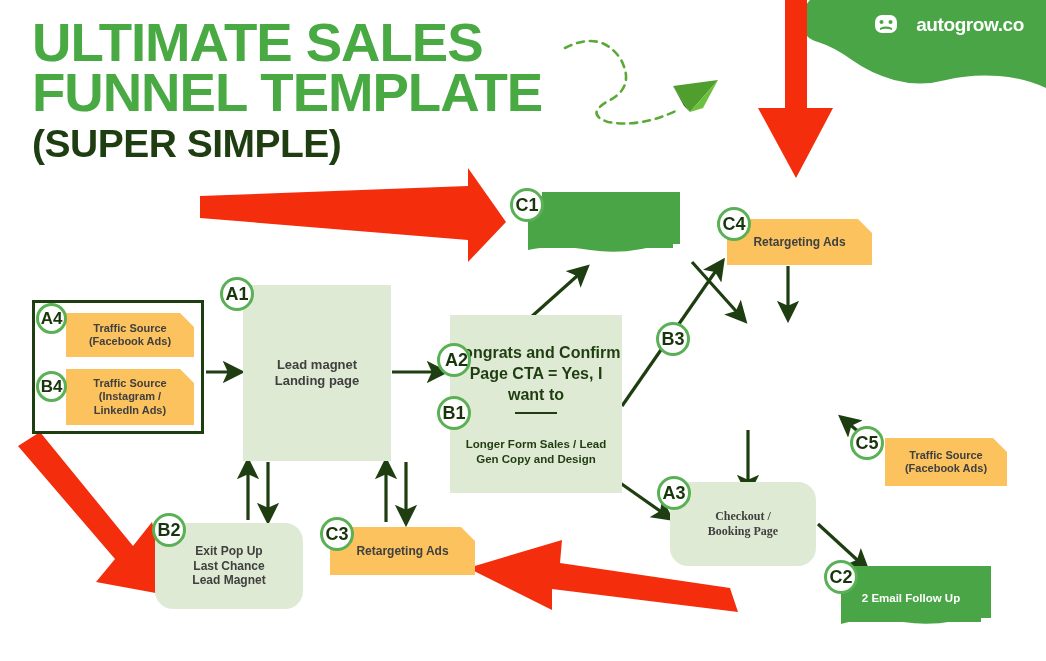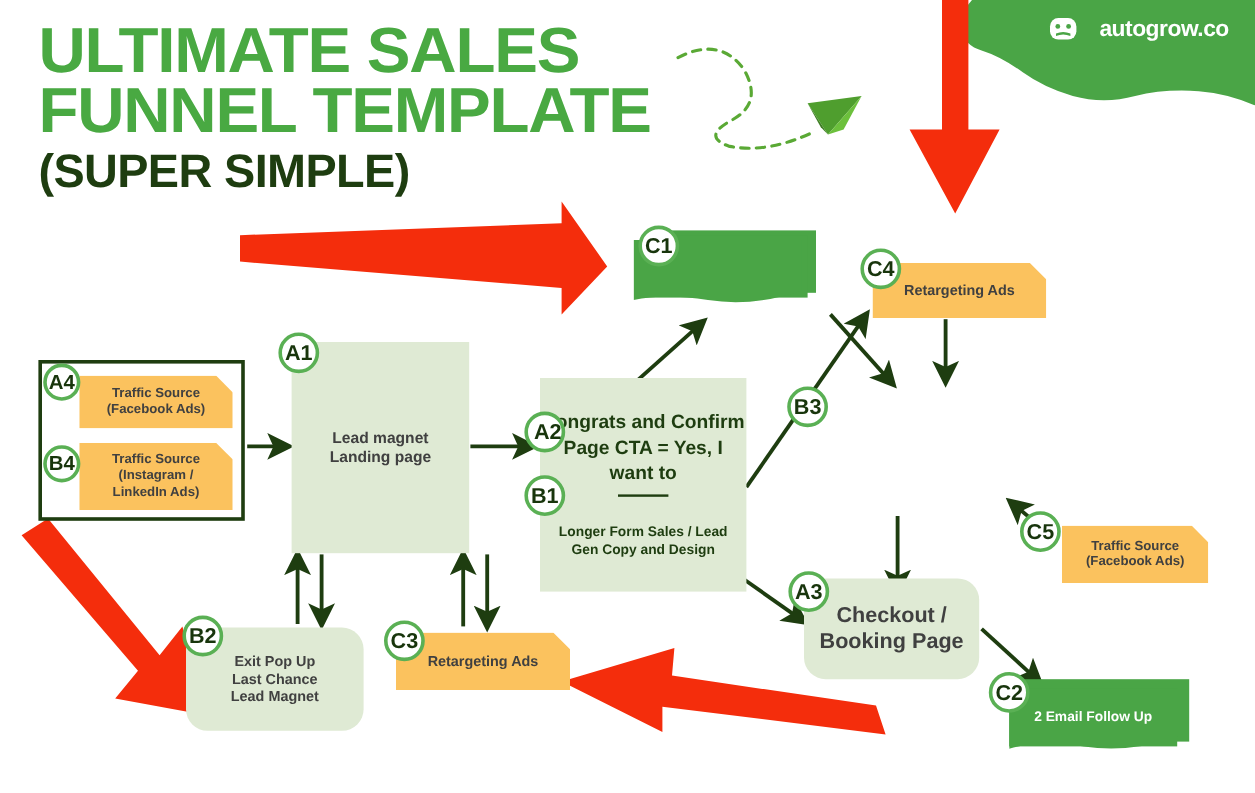--- a/index.html
+++ b/index.html
@@ -188,32 +188,32 @@
 LinkedIn Ads)</span>
   </div>
   <div class="badge sm" style="left:36px; top:371px;">
     <span>B4</span>
   </div>
 
   <div class="node n-green-pale" style="left:243px; top:285px; width:148px; height:176px; font-size:13px; z-index:10;">
     <span class="txt">Lead magnet
 Landing page</span>
   </div>
-  <div class="badge" style="left:232px; top:277px;">
+  <div class="badge" style="left:220px; top:277px;">
     <span>A1</span>
   </div>
 
   <div class="stack" style="left:528px; top:192px; width:152px; height:62px; z-index:10;">
     <div class="sheet" style="left:14px; top:0; width:138px; height:52px;"></div>
     <div class="sheet" style="left:9px; top:4px; width:136px; height:52px;"></div>
     <svg style="position:absolute; left:0; top:8px;" width="140" height="56" viewBox="0 0 140 56">
       <path d="M 0 0 L 140 0 L 140 42 Q 100 56 62 50 Q 26 44 0 50 Z" fill="#4aa546"></path>
     </svg>
   </div>
-  <div class="badge" style="left:532px; top:188px;">
+  <div class="badge" style="left:510px; top:188px;">
     <span>C1</span>
   </div>
 
   <div class="node n-orange-notch" style="left:727px; top:219px; width:145px; height:46px; font-size:12px; z-index:10;">
     <span class="txt">Retargeting Ads</span>
   </div>
   <div class="badge" style="left:717px; top:207px;">
     <span>C4</span>
   </div>
 
@@ -240,21 +240,21 @@
   </div>
 
   <div class="node n-orange-notch" style="left:885px; top:438px; width:122px; height:48px; font-size:11px; z-index:10;">
     <span class="txt">Traffic Source
 (Facebook Ads)</span>
   </div>
   <div class="badge" style="left:850px; top:426px;">
     <span>C5</span>
   </div>
 
-  <div class="node n-green-pale-round" style="left:670px; top:482px; width:146px; height:84px; font-size:18px; z-index:10;">
+  <div class="node n-green-pale-round" style="left:670px; top:482px; width:146px; height:84px; font-size:12px; z-index:10;font-family:Liberation Serif, serif;">
     <span class="txt">Checkout /
 Booking Page</span>
   </div>
   <div class="badge" style="left:657px; top:476px;">
     <span>A3</span>
   </div>
 
   <div class="node n-green-pale-round" style="left:155px; top:523px; width:148px; height:86px; font-size:12px; z-index:10;">
     <span class="txt">Exit Pop Up
 Last Chance

